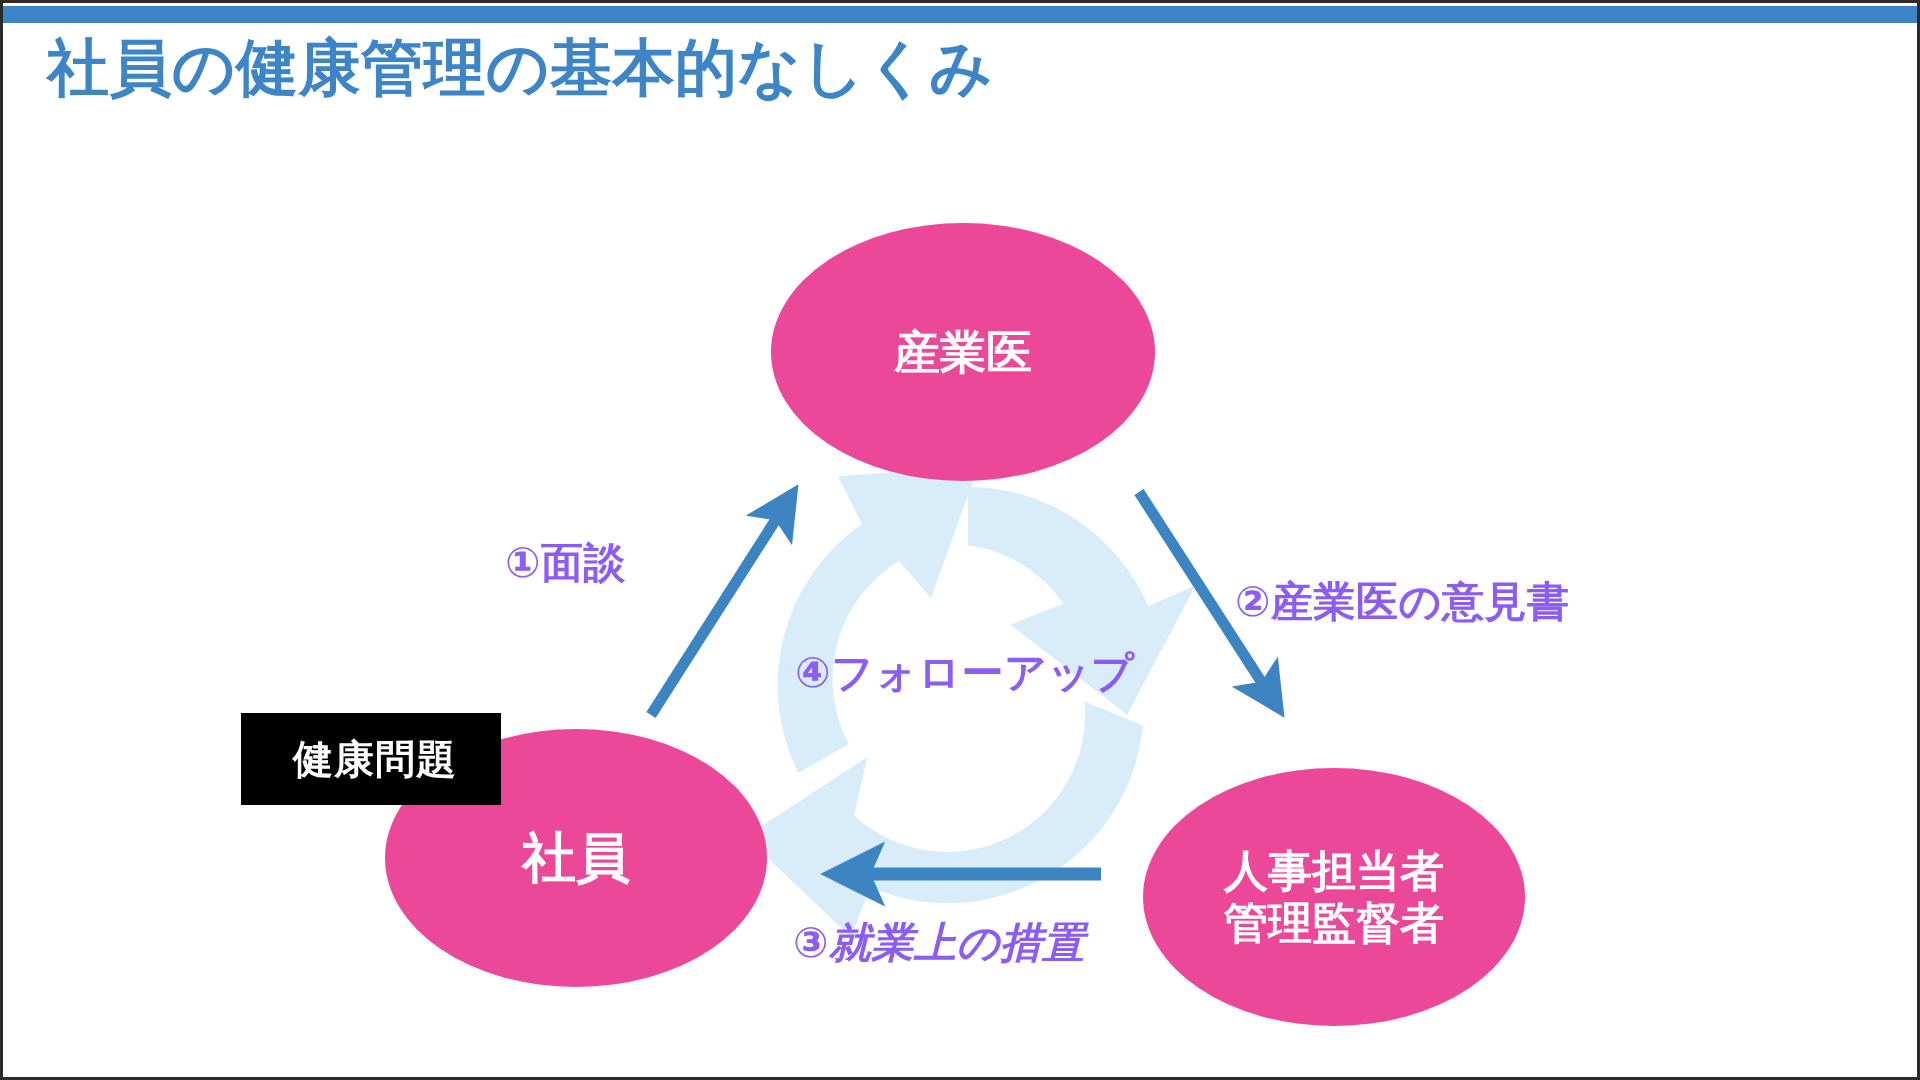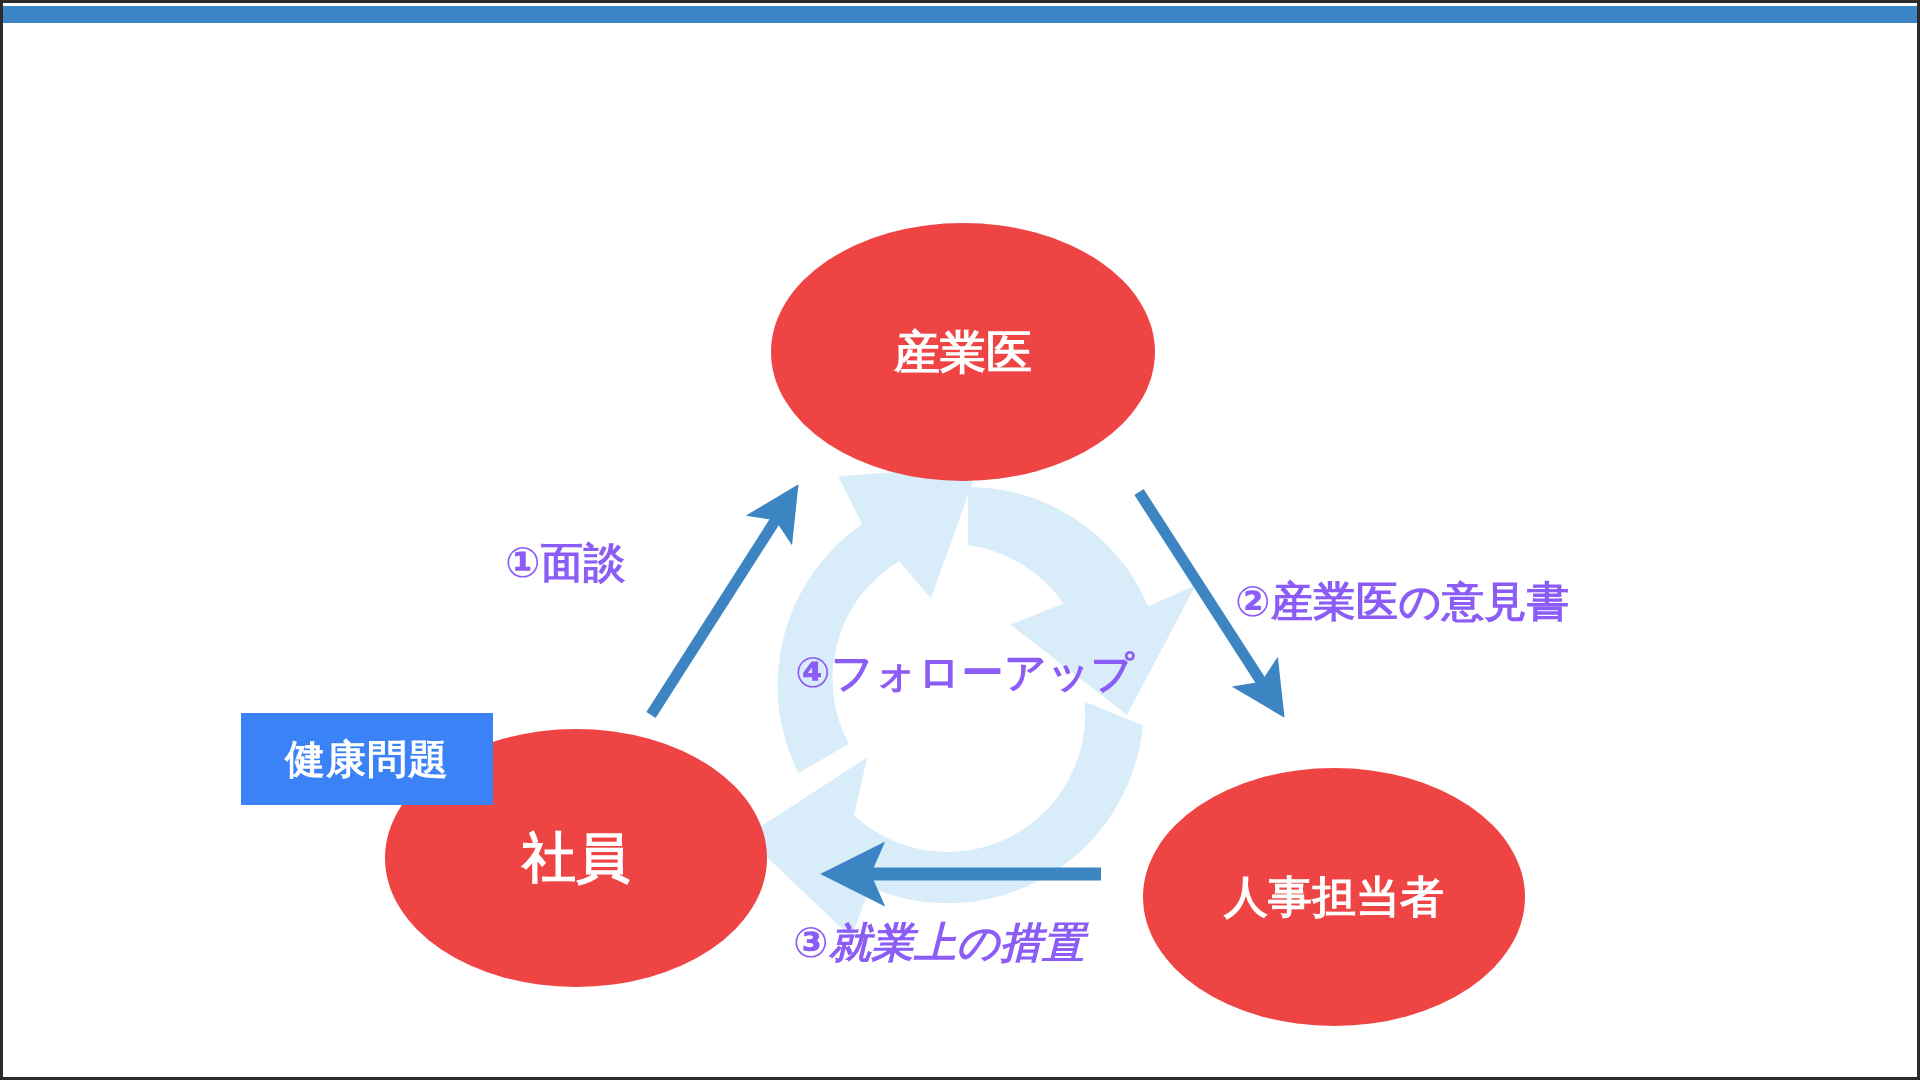--- a/index.html
+++ b/index.html
@@ -56,21 +56,21 @@
     width: 530px;
     height: 530px;
     pointer-events: none;
   }
   .watermark svg { display: block; width: 100%; height: 100%; }
 
   
   .node {
     position: absolute;
     border-radius: 50%;
-    background: #ef4444;
+    background: #ec4899;
     display: flex;
     align-items: center;
     justify-content: center;
     text-align: center;
     color: #ffffff;
     font-weight: bold;
     line-height: 1.18;
   }
   .node-doctor {
     left: 768px;  top: 220px;
@@ -89,28 +89,29 @@
   }
   .node-label { display: block; }
 
   
   .badge {
     position: absolute;
     left: 238px;
     top: 710px;
     width: 252px;
     height: 92px;
-    background: #3b82f6;
+    background: #000000;
     color: #ffffff;
     font-size: 40px;
     font-weight: bold;
     display: flex;
     align-items: center;
     justify-content: center;
     letter-spacing: 1px;
+    padding-left: 8px;
   }
 
   
   .arrow-layer {
     position: absolute;
     left: 0; top: 0;
     width: 1920px; height: 1080px;
     pointer-events: none;
   }
   .arrow-layer svg { display: block; width: 1920px; height: 1080px; }
@@ -129,20 +130,21 @@
   .label-3 { left: 790px;  top: 912px; font-style: italic; }
   .label-4 { left: 792px;  top: 642px; }
 </style>
 </head>
 <body>
 
 <div id="slide">
 
   <div class="top-band"></div>
 
+  <div class="slide-title">社員の健康管理の基本的なしくみ</div>
 
   <div class="watermark">
     <svg viewBox="0 0 200 200" xmlns="http://www.w3.org/2000/svg" aria-hidden="true">
       <g fill="#d9ecf9">
 
         <path d="M100 26
                  A 74 74 0 0 1 168 71
                  L 186 63
                  L 160 112
                  L 116 78
@@ -191,20 +193,21 @@
     <span class="node-label">産業医</span>
   </div>
 
   <div class="node node-employee">
     <span class="node-label">社員</span>
   </div>
 
   <div class="node node-hr">
     <span>
       <span class="node-label">人事担当者</span>
+      <span class="node-label">管理監督者</span>
     </span>
   </div>
 
   <div class="badge">健康問題</div>
 
   <div class="step-label label-1">①面談</div>
 
   <div class="step-label label-2">②産業医の意見書</div>
 
   <div class="step-label label-3">③就業上の措置</div>

